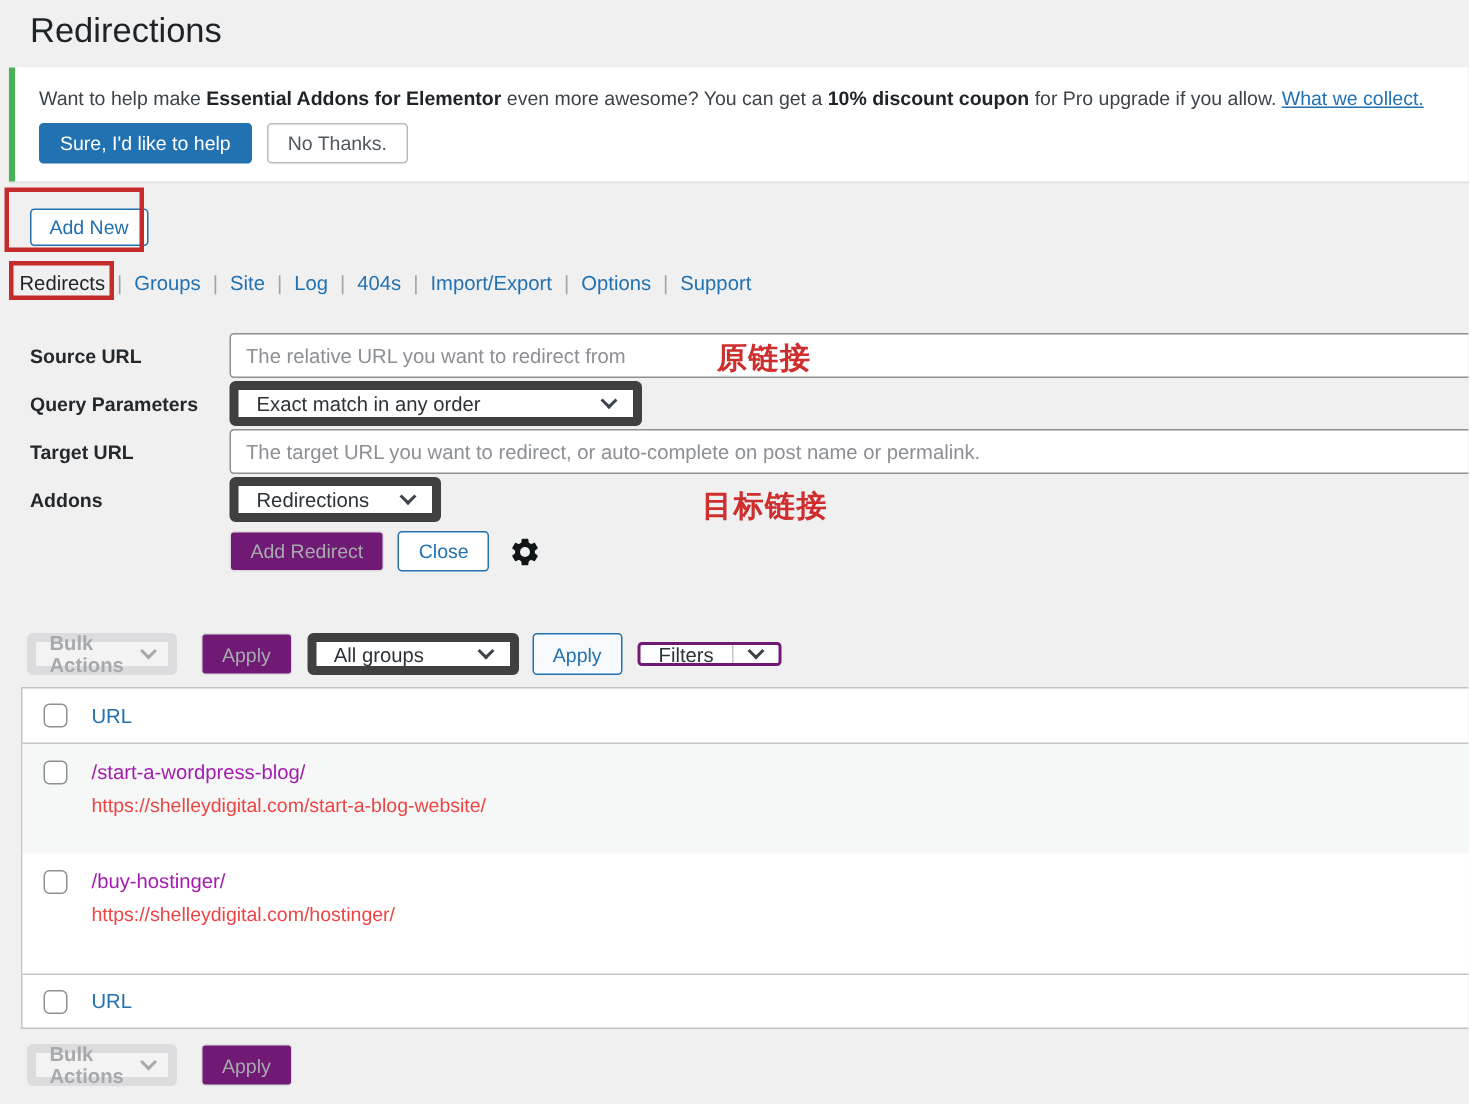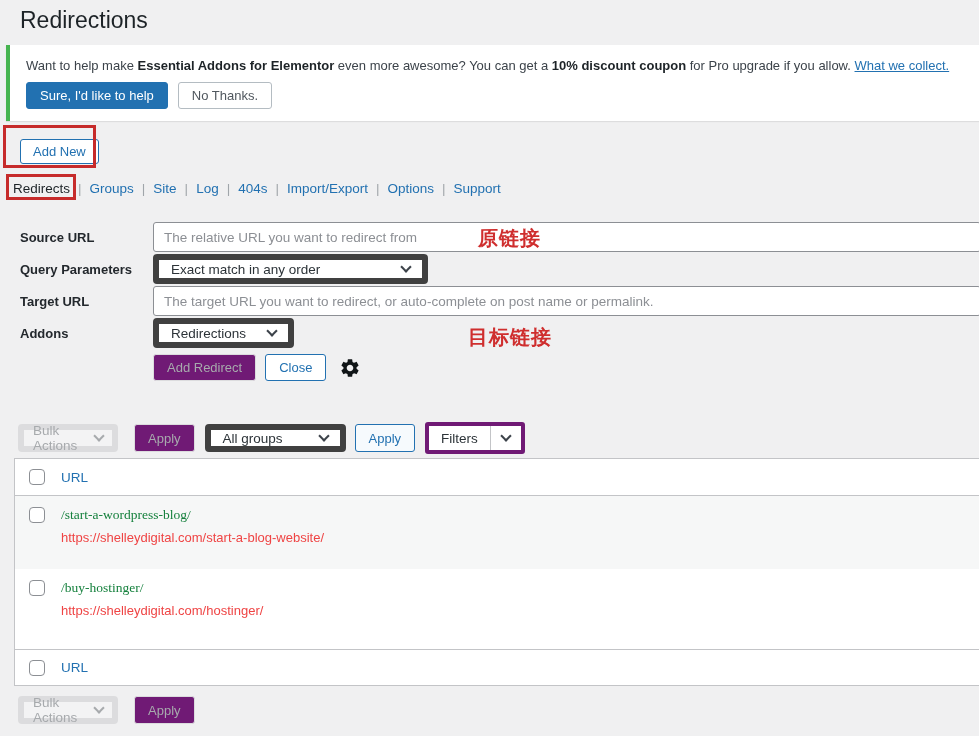--- a/index.html
+++ b/index.html
@@ -74,28 +74,28 @@
     width:8px; height:8px; flex:none; margin-left:10px; margin-top:-4px;
     border-right:2px solid #3c434a; border-bottom:2px solid #3c434a;
     transform:rotate(45deg);
   }
   .chev-gray { border-color:#a7aaad; }
   .form-actions { display:flex; align-items:center; gap:9px; margin:6px 0 0 133px; }
   .gear { width:22px; height:22px; cursor:pointer; margin-left:4px; }
   
   .toolbar { position:absolute; left:18px; top:422px; display:flex; align-items:center; }
   .toolbar .select, .toolbar .btn { height:28px; }
-  .sel-disabled { background:#f3f3f4; color:#a7aaad; border-color:#dcdcde; cursor:default; }
+  .sel-disabled { background:#f3f3f4; color:#a7aaad; border-color:#dcdcde; cursor:default;font-weight:bold; }
   .select-bulk { width:100px; padding:0 9px; }
   .select-allgroups { width:141px; }
   .mr16 { margin-right:16px; } .mr10 { margin-right:10px; } .mr9 { margin-right:9px; }
   .btn-apply-blue { background:#f6fafd; }
   .filters-btn {
-    display:flex; align-items:stretch; height:32px; background:#fff;
-    border:4px solid #701a75; border-radius:3px; cursor:pointer; color:#2c3338;
+    display:flex; align-items:stretch; height:16px; background:#fff;
+    border:2px solid #701a75; border-radius:3px; cursor:pointer; color:#2c3338;
   }
   .filters-label { display:flex; align-items:center; padding:0 12px; font-size:13.5px; }
   .filters-caret { display:flex; align-items:center; padding:0 11px; border-left:1px solid #c3c4c7; }
   .filters-caret .chev { margin-left:0; }
   
   .redirect-table {
     position:absolute; left:14px; top:458px; right:-2px;
     background:#fff; border:1px solid #c3c4c7; border-right:none;
   }
   .t-row { display:flex; align-items:center; padding-left:14px; }
@@ -103,21 +103,21 @@
   .t-foot { height:36px; border-top:1px solid #c3c4c7; }
   .checkbox {
     width:16px; height:16px; flex:none; background:#fff;
     border:1px solid #8c8f94; border-radius:4px; cursor:pointer;
   }
   .col-label { margin-left:16px; color:#2271b1; font-size:13.5px; cursor:pointer; }
   .t-data { align-items:flex-start; padding-top:11px; }
   .t-data-1 { height:73px; background:#f6f7f7; }
   .t-data-2 { height:80px; background:#fff; }
   .cell-urls { margin-left:16px; }
-  .src-link { color:#15803d; font-size:13.5px; text-decoration:none; cursor:pointer; display:block;font-family:Liberation Serif, serif; }
+  .src-link { color:#a21caf; font-size:13.5px; text-decoration:none; cursor:pointer; display:block; }
   .target-url { color:#ef4444; font-size:13px; margin-top:7px; }
   
   .bottom-toolbar { position:absolute; left:18px; top:696px; display:flex; align-items:center; }
   .bottom-toolbar .select, .bottom-toolbar .btn { height:28px; }
 </style>
 </head>
 <body>
 
 <h1 class="page-title">Redirections</h1>
 

